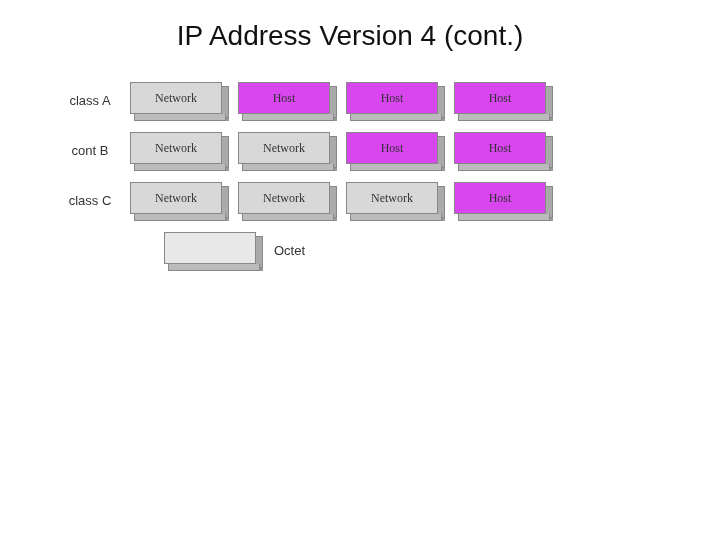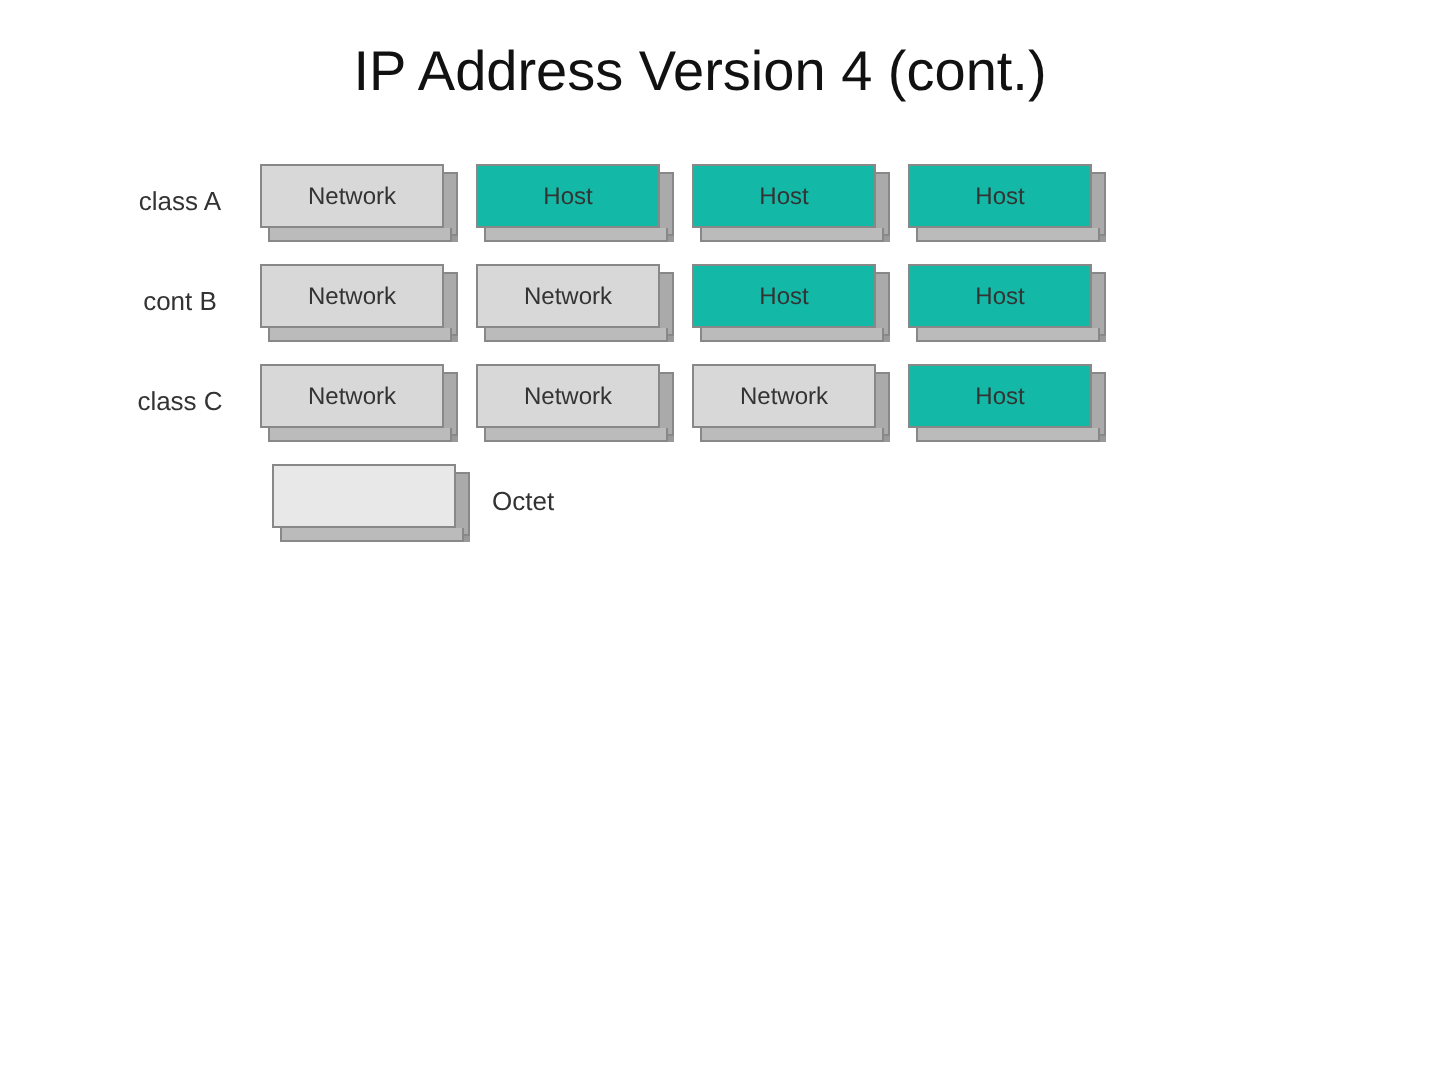--- a/index.html
+++ b/index.html
@@ -46,20 +46,21 @@
       flex-shrink: 0;
     }
 
     
     .box {
       position: relative;
       width: 100px;
       height: 36px;
       margin-right: 8px;
       flex-shrink: 0;
+      font-family: Liberation Serif, serif;
     }
 
     .box-face {
       position: absolute;
       top: 0;
       left: 0;
       width: 92px;
       height: 32px;
       background: #e8e8e8;
       border: 1px solid #888;
@@ -108,28 +109,28 @@
       height: 7px;
       background: #999;
       z-index: 0;
     }
 
     .box.network .box-face {
       background: #d8d8d8;
     }
 
     .box.host .box-face {
-      background: #14b8a6;
+      background: #d946ef;
     }
 
     .legend-row {
       display: flex;
       align-items: center;
       margin-top: 8px;
-      margin-left: 76px;
+      margin-left: 104px;
     }
 
     .legend-box {
       width: 100px;
       height: 36px;
       position: relative;
       margin-right: 10px;
     }
 
     .octet-label {

